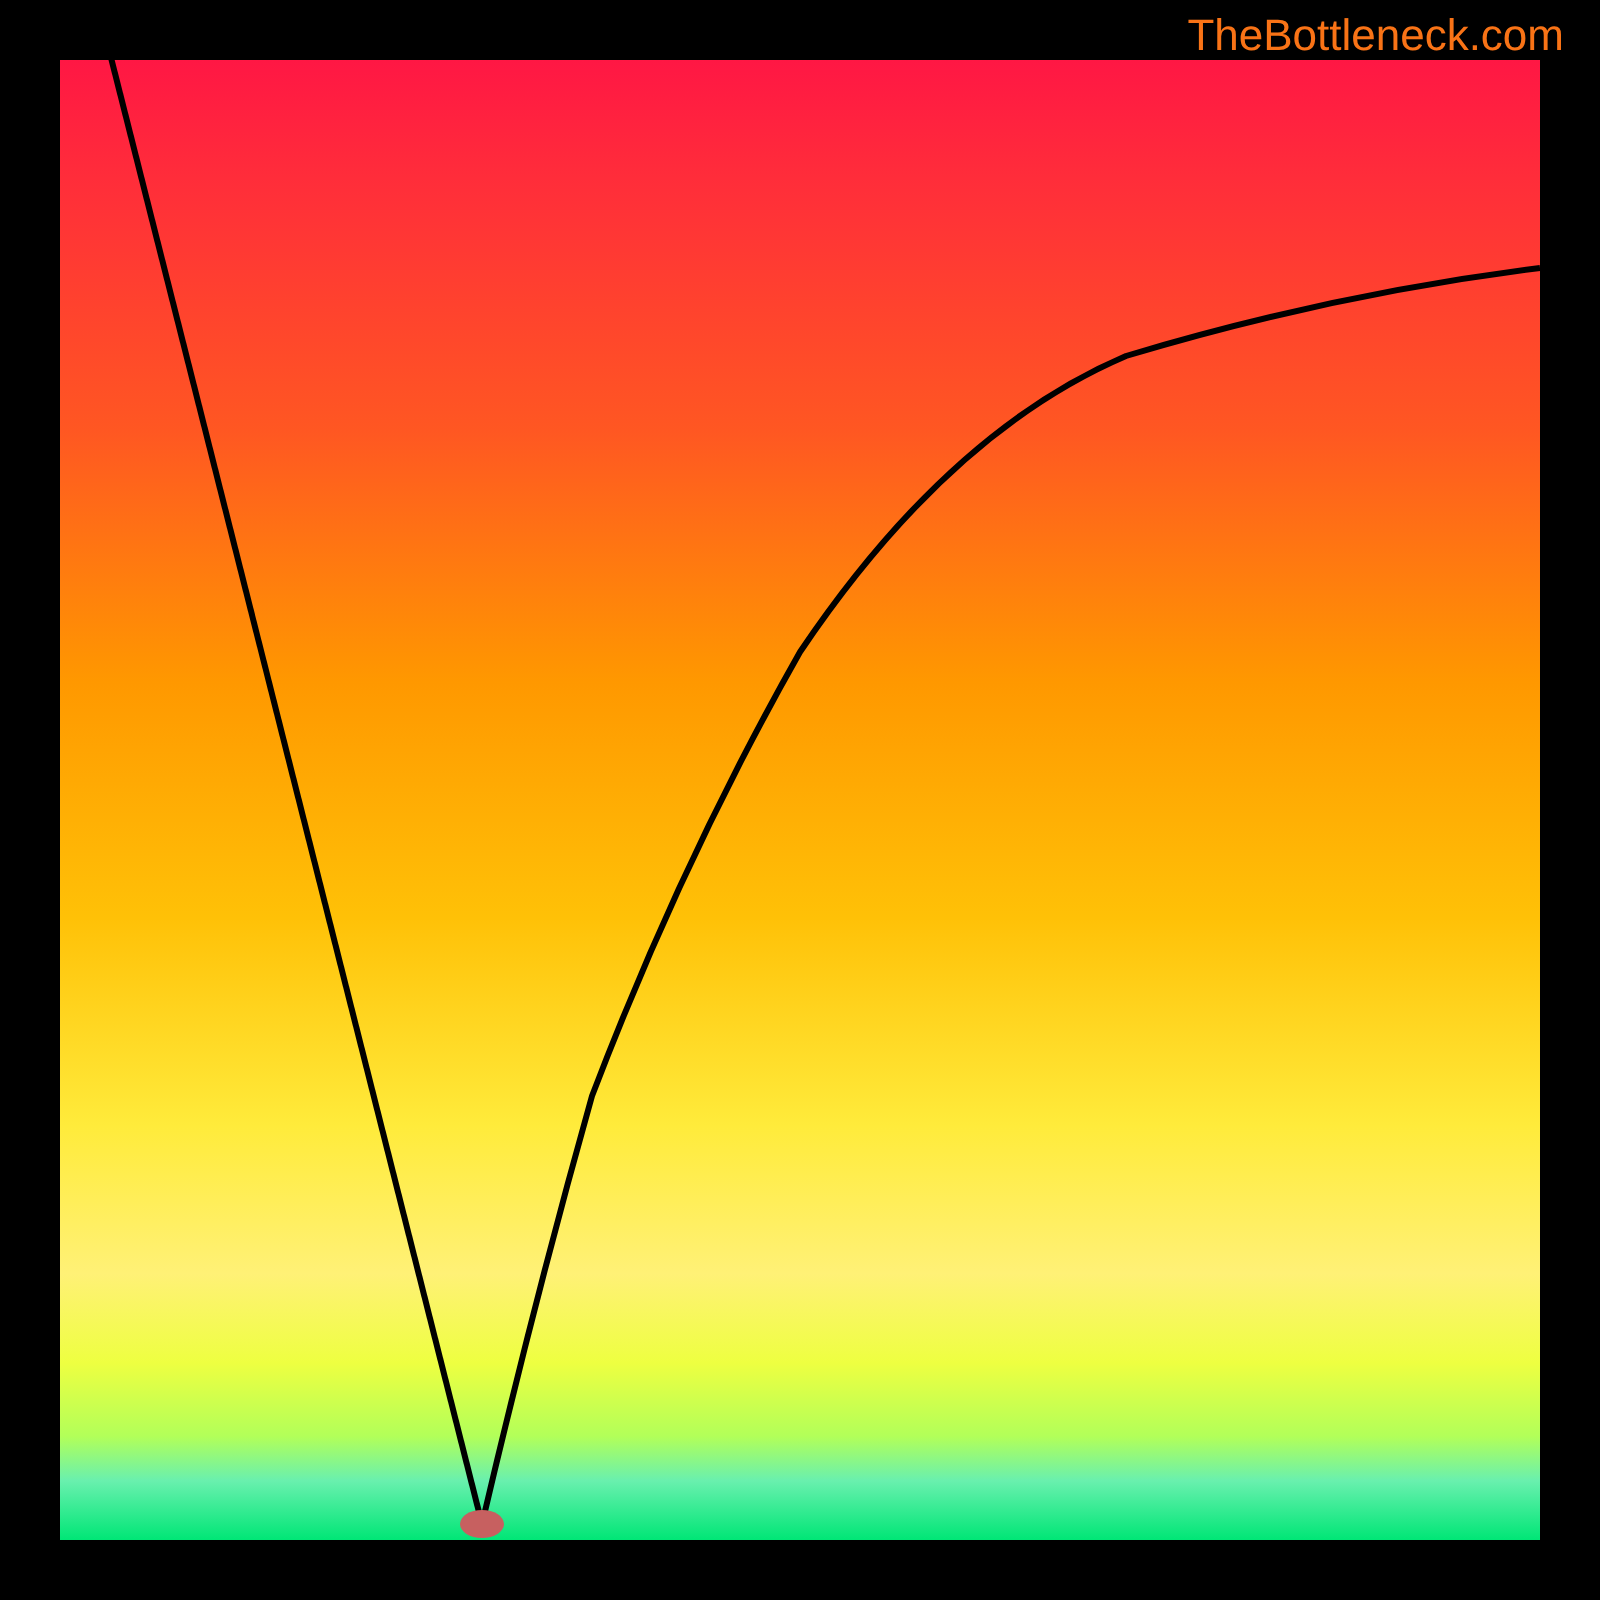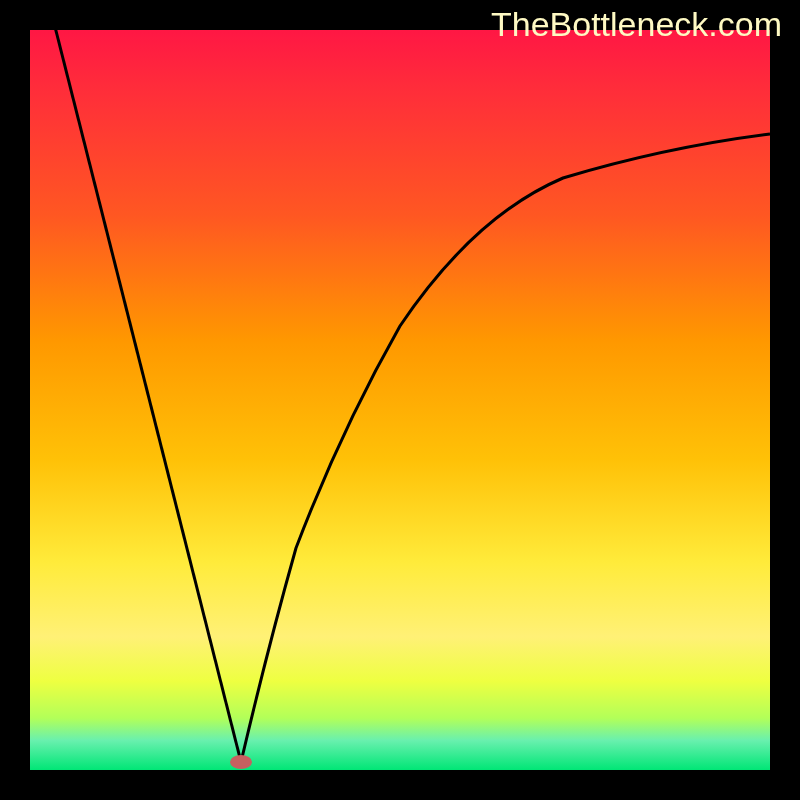--- a/index.html
+++ b/index.html
@@ -8,23 +8,23 @@
     height: 800px;
     background: #000;
     position: relative;
     overflow: hidden;
   }
   .watermark {
     position: absolute;
     top: 5px;
     right: 18px;
     font-family: Arial, sans-serif;
-    font-size: 34px;
+    font-size: 22px;
     font-weight: 500;
-    color: #fef9c3;
+    color: #f97316;
     z-index: 10;
   }
   .plot-area {
     position: absolute;
     left: 30px;
     top: 30px;
     width: 740px;
     height: 740px;
     background: linear-gradient(to bottom,
       #ff1744 0%,

